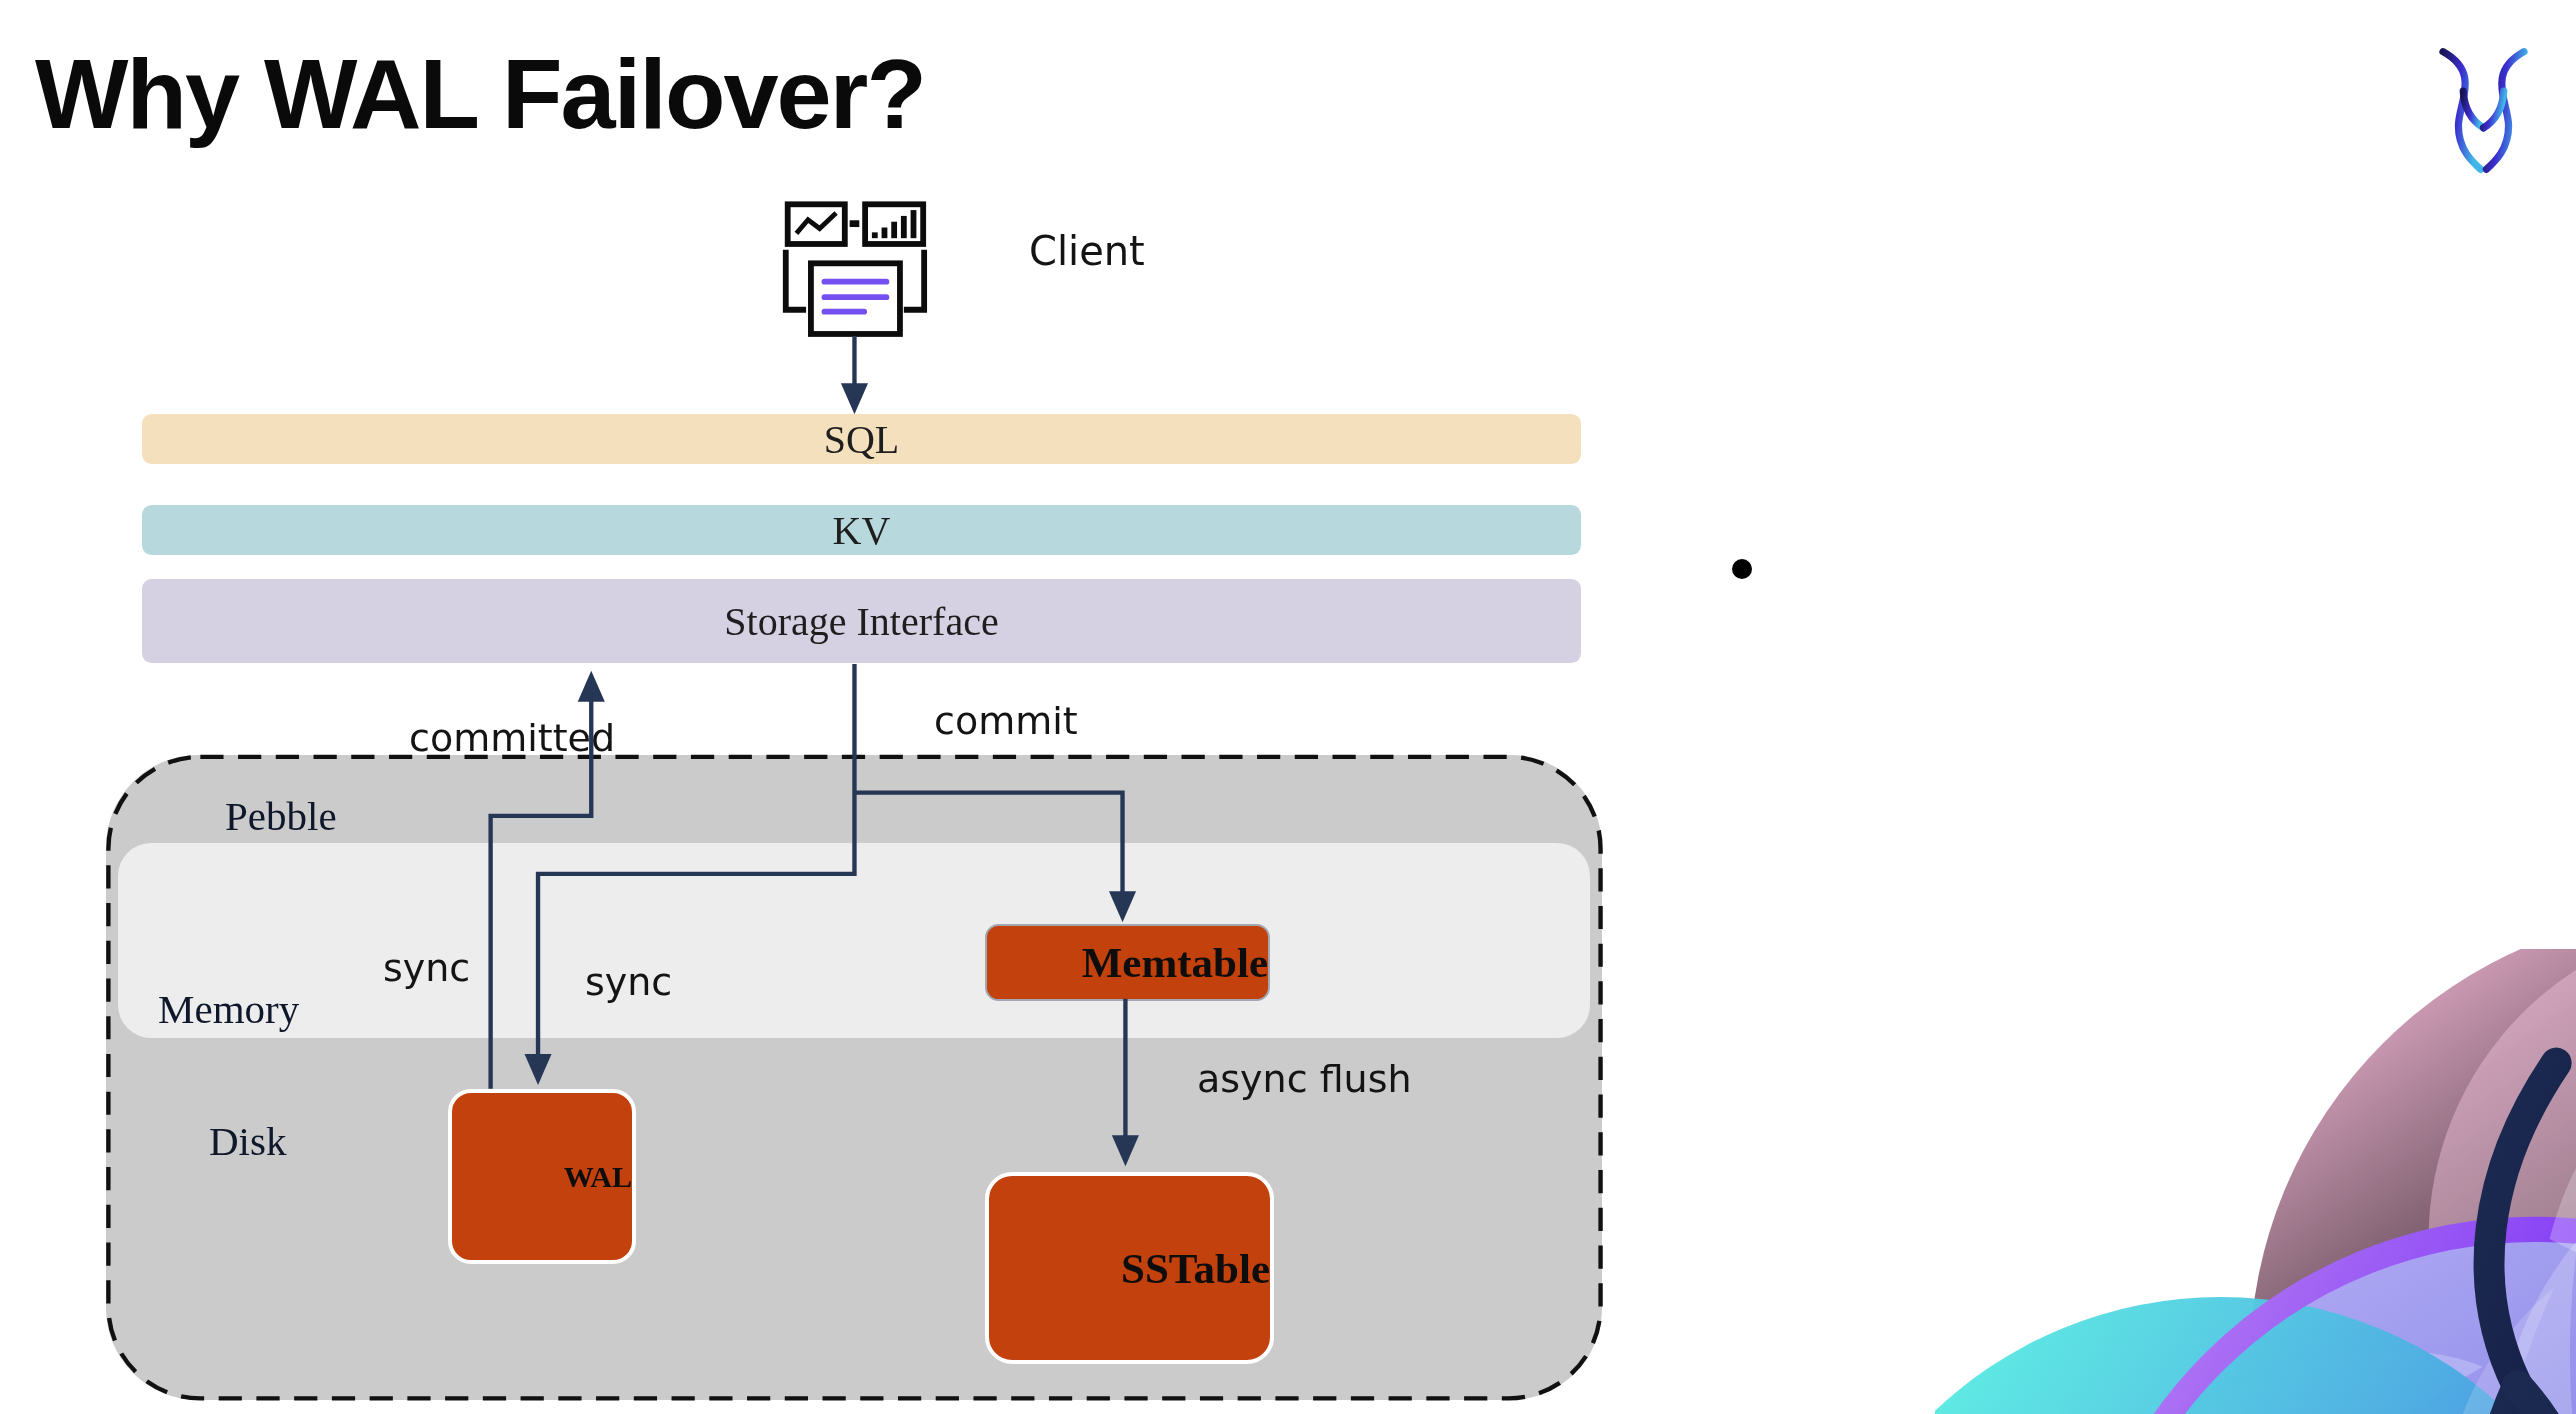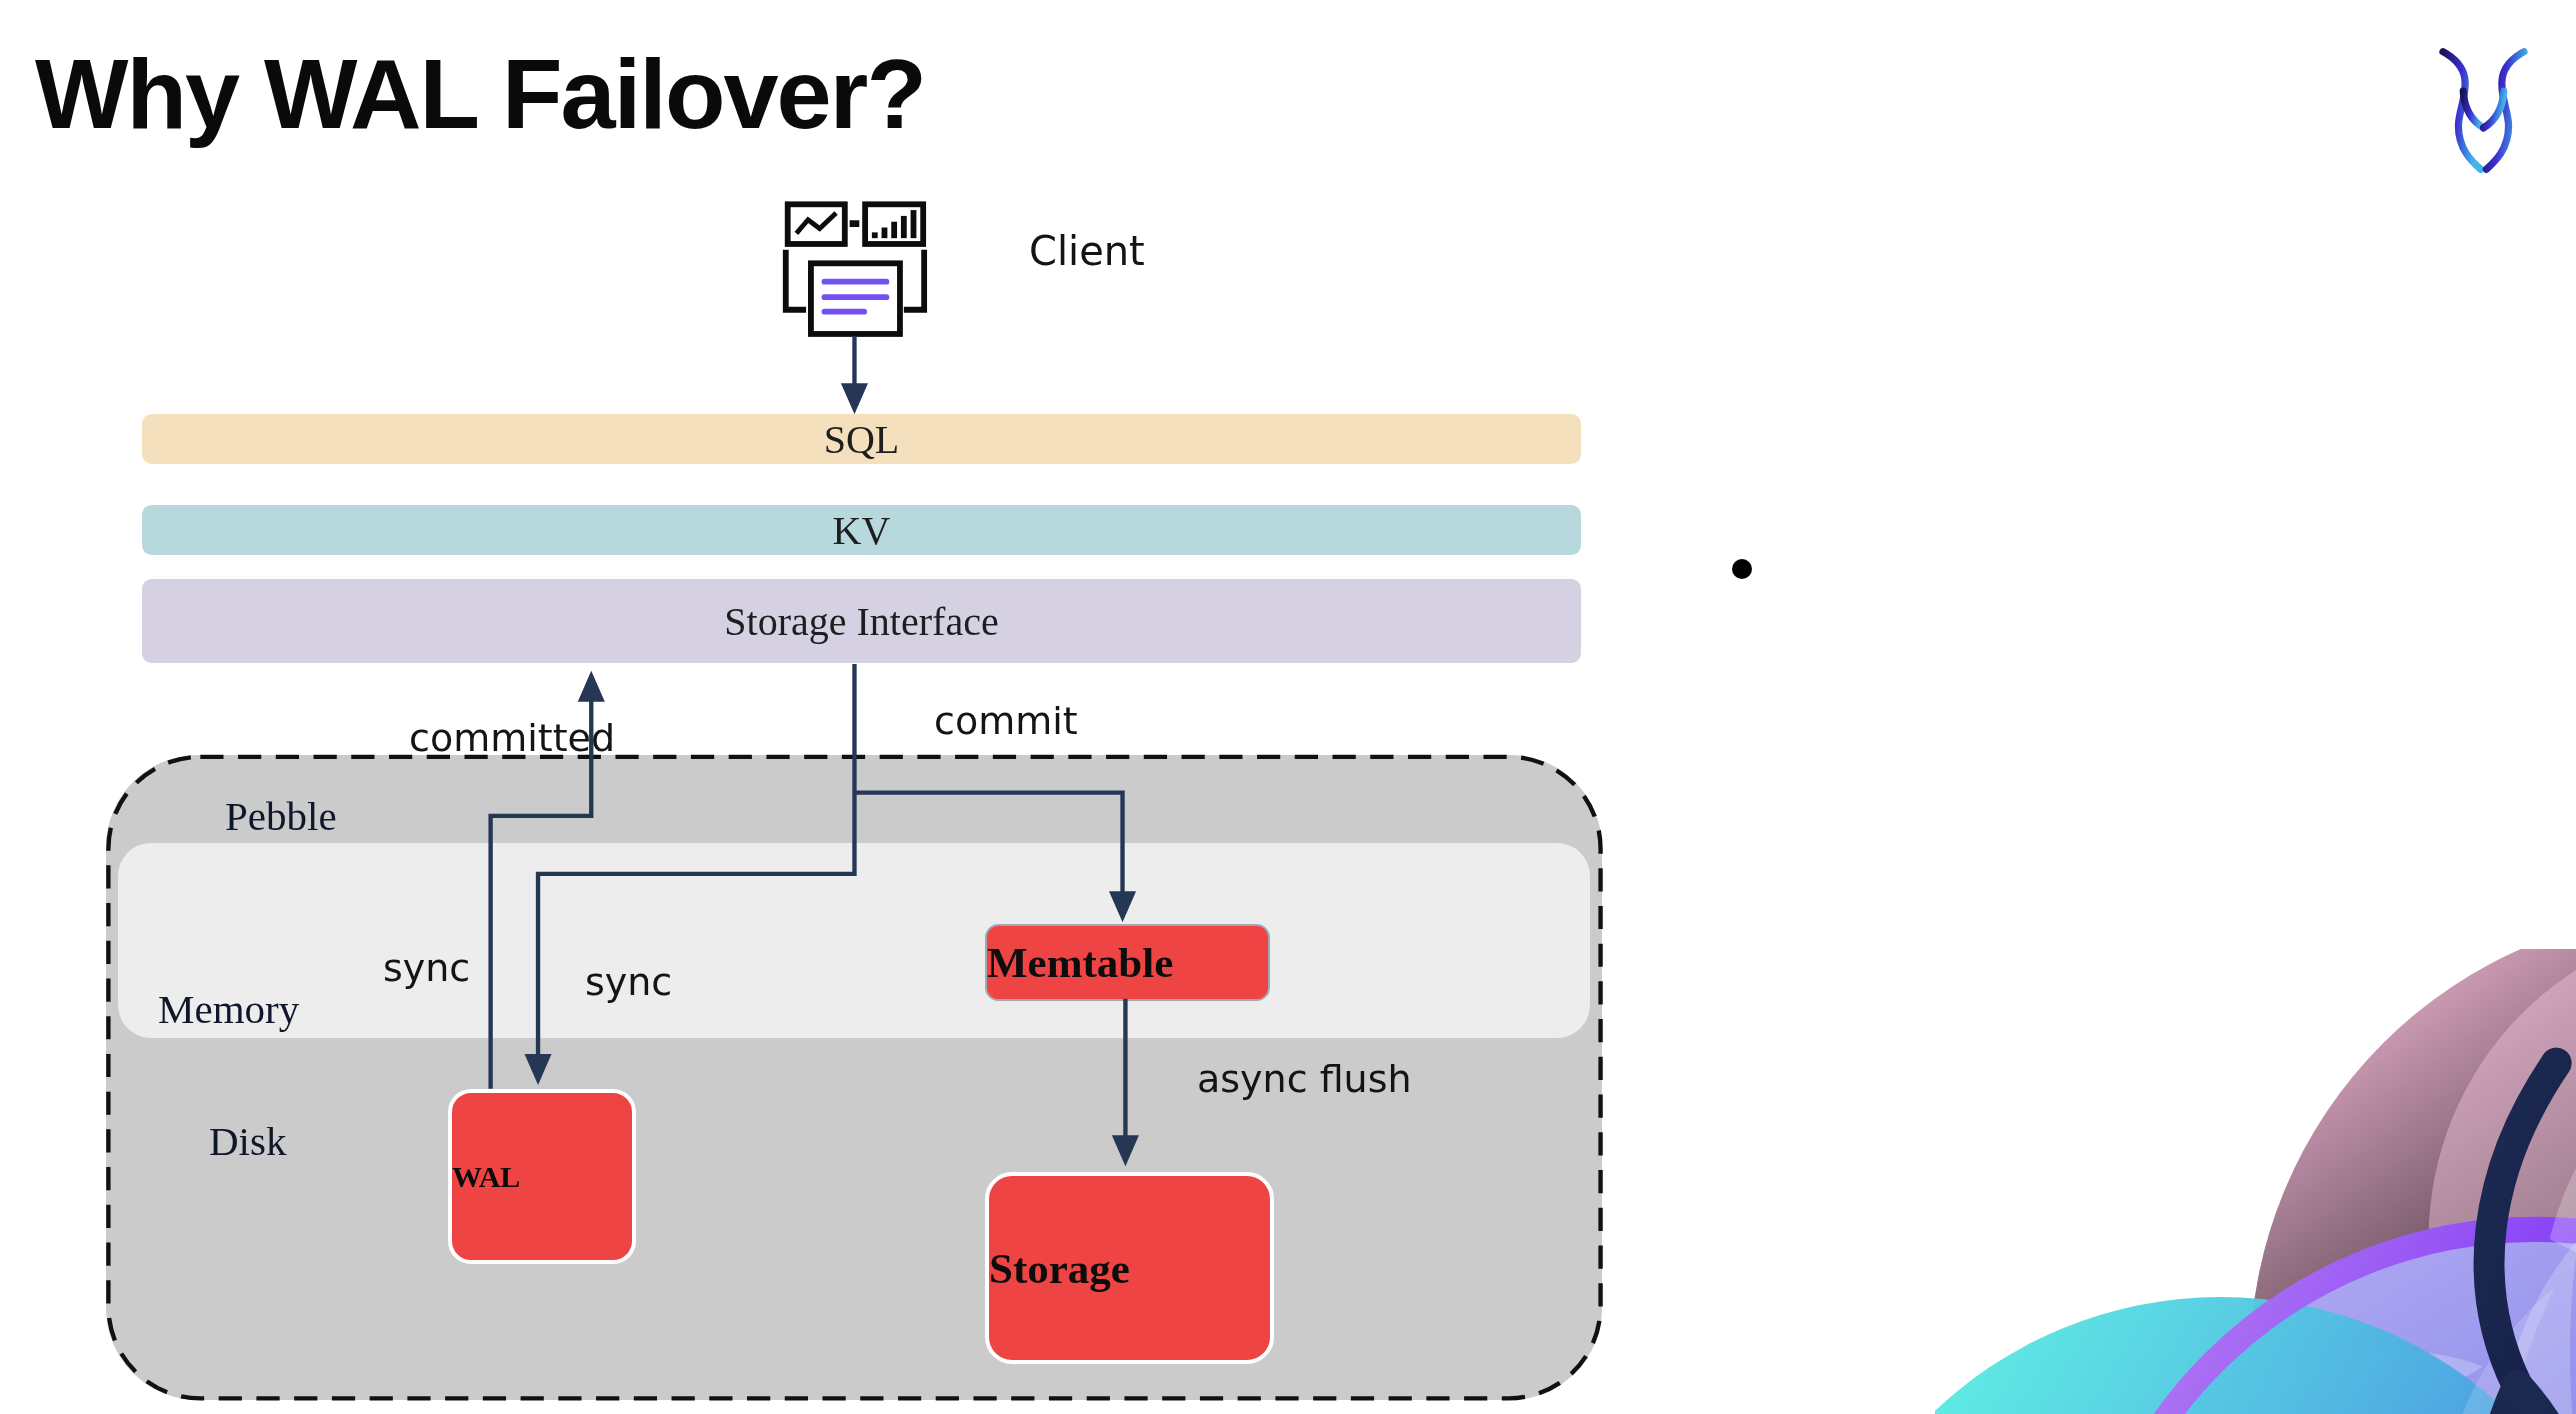--- a/index.html
+++ b/index.html
@@ -41,22 +41,22 @@
   .zone-label{
     font-family:"Liberation Serif","DejaVu Serif",serif;
     font-size:41px;color:#0f172a;z-index:4;
   }
   #lbl-pebble{left:225px;top:792px;}
   #lbl-memory{left:158px;top:985px;}
   #lbl-disk{left:209px;top:1117px;}
 
   
   .node{
-    background:#ef4444;z-index:2;
-    display:flex;align-items:center;justify-content:flex-start;
+    background:#c2410c;z-index:2;
+    display:flex;align-items:center;justify-content:flex-end;
     font-family:"Liberation Serif","DejaVu Serif",serif;
     font-weight:bold;color:#0d0d0d;
   }
   #node-wal{
     left:448px;top:1089px;width:180px;height:167px;
     border:4.8px solid #ffffff;border-radius:23px;font-size:30px;
   }
   #node-memtable{
     left:985px;top:924px;width:281px;height:73px;
     border:2.9px solid #a2a7b2;border-radius:13.5px;font-size:43px;
@@ -133,21 +133,21 @@
 <div id="lbl-memory" class="abs zone-label">Memory</div>
 <div id="lbl-disk" class="abs zone-label">Disk</div>
 
 <div id="node-wal" class="abs node">
   <span>WAL</span>
 </div>
 <div id="node-memtable" class="abs node">
   <span>Memtable</span>
 </div>
 <div id="node-sstable" class="abs node">
-  <span>Storage</span>
+  <span>SSTable</span>
 </div>
 
 <div id="lbl-committed" class="abs edge-label">committed</div>
 <div id="lbl-commit" class="abs edge-label">commit</div>
 <div id="lbl-sync-left" class="abs edge-label">sync</div>
 <div id="lbl-sync-right" class="abs edge-label">sync</div>
 <div id="lbl-async" class="abs edge-label">async flush</div>
 <div id="lbl-client" class="abs edge-label">Client</div>
 
 <svg id="overlay" class="abs" width="2576" height="1415" viewBox="0 0 2662 1462">

